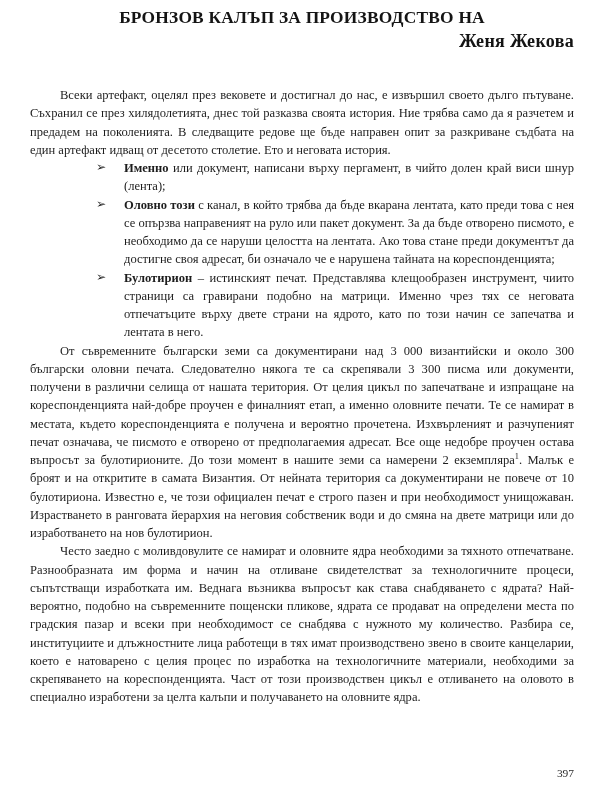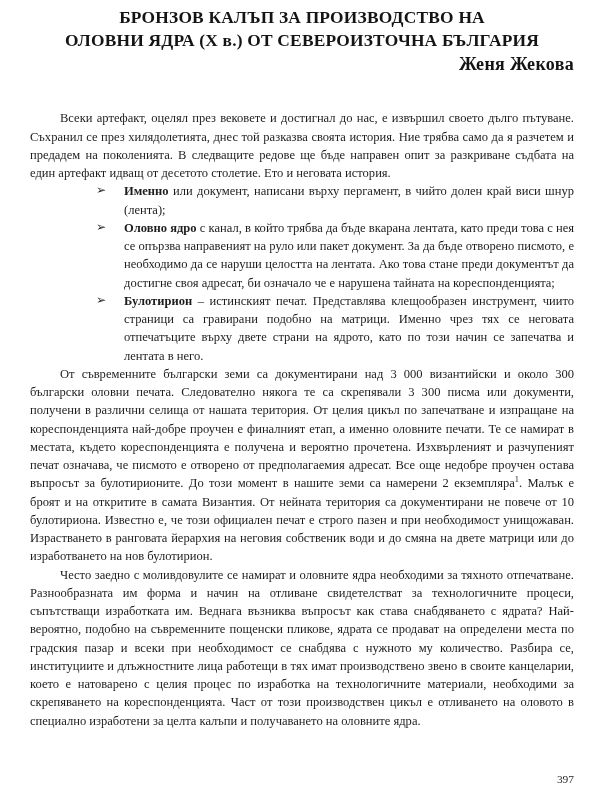--- a/index.html
+++ b/index.html
@@ -81,51 +81,50 @@
     font-weight: bold;
   }
   sup.fn {
     font-size: 8.3px;
     vertical-align: super;
     line-height: 0;
   }
   .page-number {
     position: absolute;
     right: 26px;
-    bottom: 15px;
+    bottom: 21px;
     font-size: 11.4px;
     color: #2a2a2a;
     font-family: "Liberation Serif", serif;
   }
 </style>
 </head>
 <body>
 
 <div class="page">
 
   <div class="title-block">
     <div class="title-line">БРОНЗОВ КАЛЪП ЗА ПРОИЗВОДСТВО НА</div>
-    <div class="title-line">ОЛОВНИ ЯДРА (X в.) ОТ СЕВЕРОИЗТОЧНА БЪЛГАРИЯ</div>
   </div>
 
   <div class="author">Женя Жекова</div>
 
   <div class="body-text">
 
     <p class="para">Всеки артефакт, оцелял през вековете и достигнал до нас, е извършил своето дълго пътуване. Съхранил се през хилядолетията, днес той разказва своята история. Ние трябва само да я разчетем и предадем на поколенията. В следващите редове ще бъде направен опит за разкриване съдбата на един артефакт идващ от десетото столетие. Ето и неговата история.</p>
 
 
     <ul class="bullets">
       <li>
         <span class="marker">➢</span>
         <span class="b">Именно</span><span> или документ, написани върху пергамент, в чийто долен край виси шнур (лента);</span>
       </li>
       <li>
         <span class="marker">➢</span>
-        <span class="b">Оловно ядро</span><span> с канал, в който трябва да бъде вкарана лентата, като преди това с нея се опързва направеният на руло или пакет документ. За да бъде отворено писмото, е необходимо да се наруши целостта на лентата. Ако това стане преди документът да достигне своя адресат, би означало че е нарушена тайната на кореспонденцията;</span>
+        <span class="b">Оловно този</span><span> с канал, в който трябва да бъде вкарана лентата, като преди това с нея се опързва направеният на руло или пакет документ. За да бъде отворено писмото, е необходимо да се наруши целостта на лентата. Ако това стане преди документът да достигне своя адресат, би означало че е нарушена тайната на кореспонденцията;</span>
       </li>
       <li>
         <span class="marker">➢</span>
         <span class="b">Булотирион</span><span> – истинският печат. Представлява клещообразен инструмент, чиито страници са гравирани подобно на матрици. Именно чрез тях се неговата отпечатъците върху двете страни на ядрото, като по този начин се запечатва и лентата в него.</span>
       </li>
     </ul>
 
     <p class="para"><span>От съвременните български земи са документирани над 3 000 византийски и около 300 български оловни печата. Следователно някога те са скрепявали 3 300 писма или документи, получени в различни селища от нашата територия. От целия цикъл по запечатване и изпращане на кореспонденцията най-добре проучен е финалният етап, а именно оловните печати. Те се намират в местата, където кореспонденцията е получена и вероятно прочетена. Изхвърленият и разчупеният печат означава, че писмото е отворено от предполагаемия адресат. Все още недобре проучен остава въпросът за булотирионите. До този момент в нашите земи са намерени 2 екземпляра</span><sup class="fn">1</sup><span>. Малък е броят и на откритите в самата Византия. От нейната територия са документирани не повече от 10 булотириона. Известно е, че този официален печат е строго пазен и при необходимост унищожаван. Израстването в ранговата йерархия на неговия собственик води и до смяна на двете матрици или до изработването на нов булотирион.</span></p>
 
     <p class="para">Често заедно с моливдовулите се намират и оловните ядра необходими за тяхното отпечатване. Разнообразната им форма и начин на отливане свидетелстват за технологичните процеси, съпътстващи изработката им. Веднага възниква въпросът как става снабдяването с ядрата? Най-вероятно, подобно на съвременните пощенски пликове, ядрата се продават на определени места по градския пазар и всеки при необходимост се снабдява с нужното му количество. Разбира се, институциите и длъжностните лица работещи в тях имат производствено звено в своите канцеларии, което е натоварено с целия процес по изработка на технологичните материали, необходими за скрепяването на кореспонденцията. Част от този производствен цикъл е отливането на оловото в специално изработени за целта калъпи и получаването на оловните ядра.</p>

